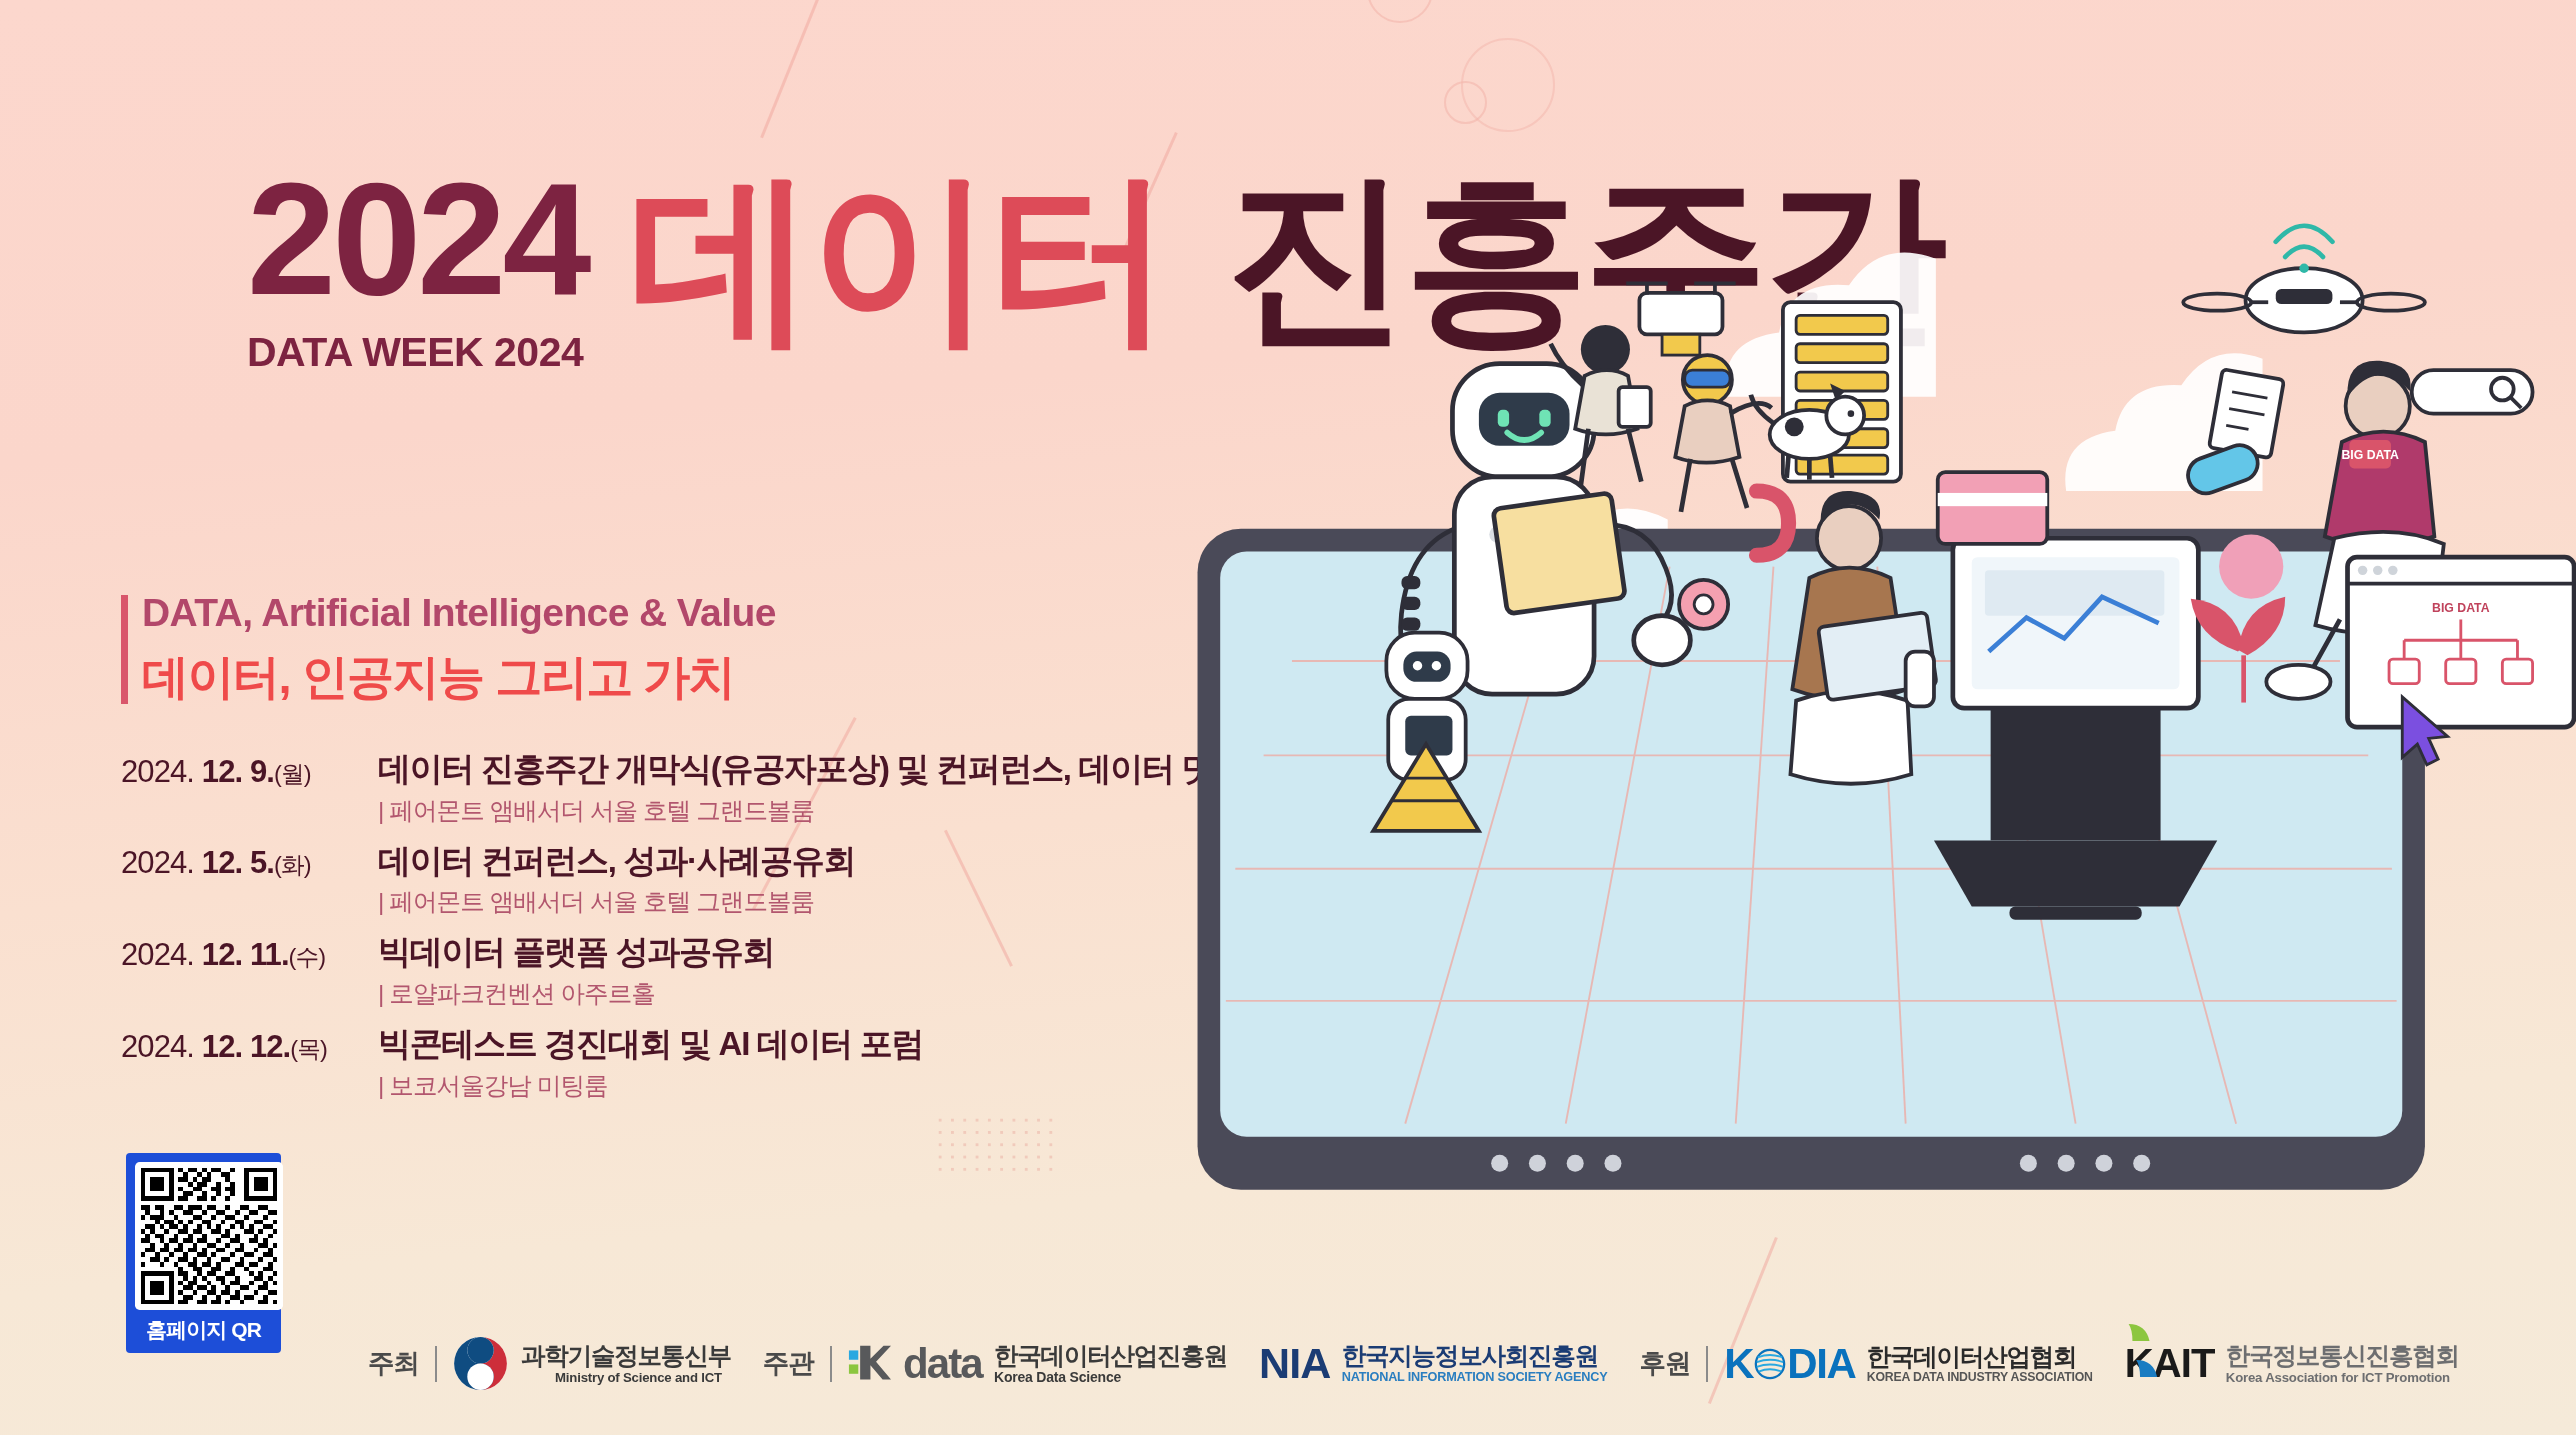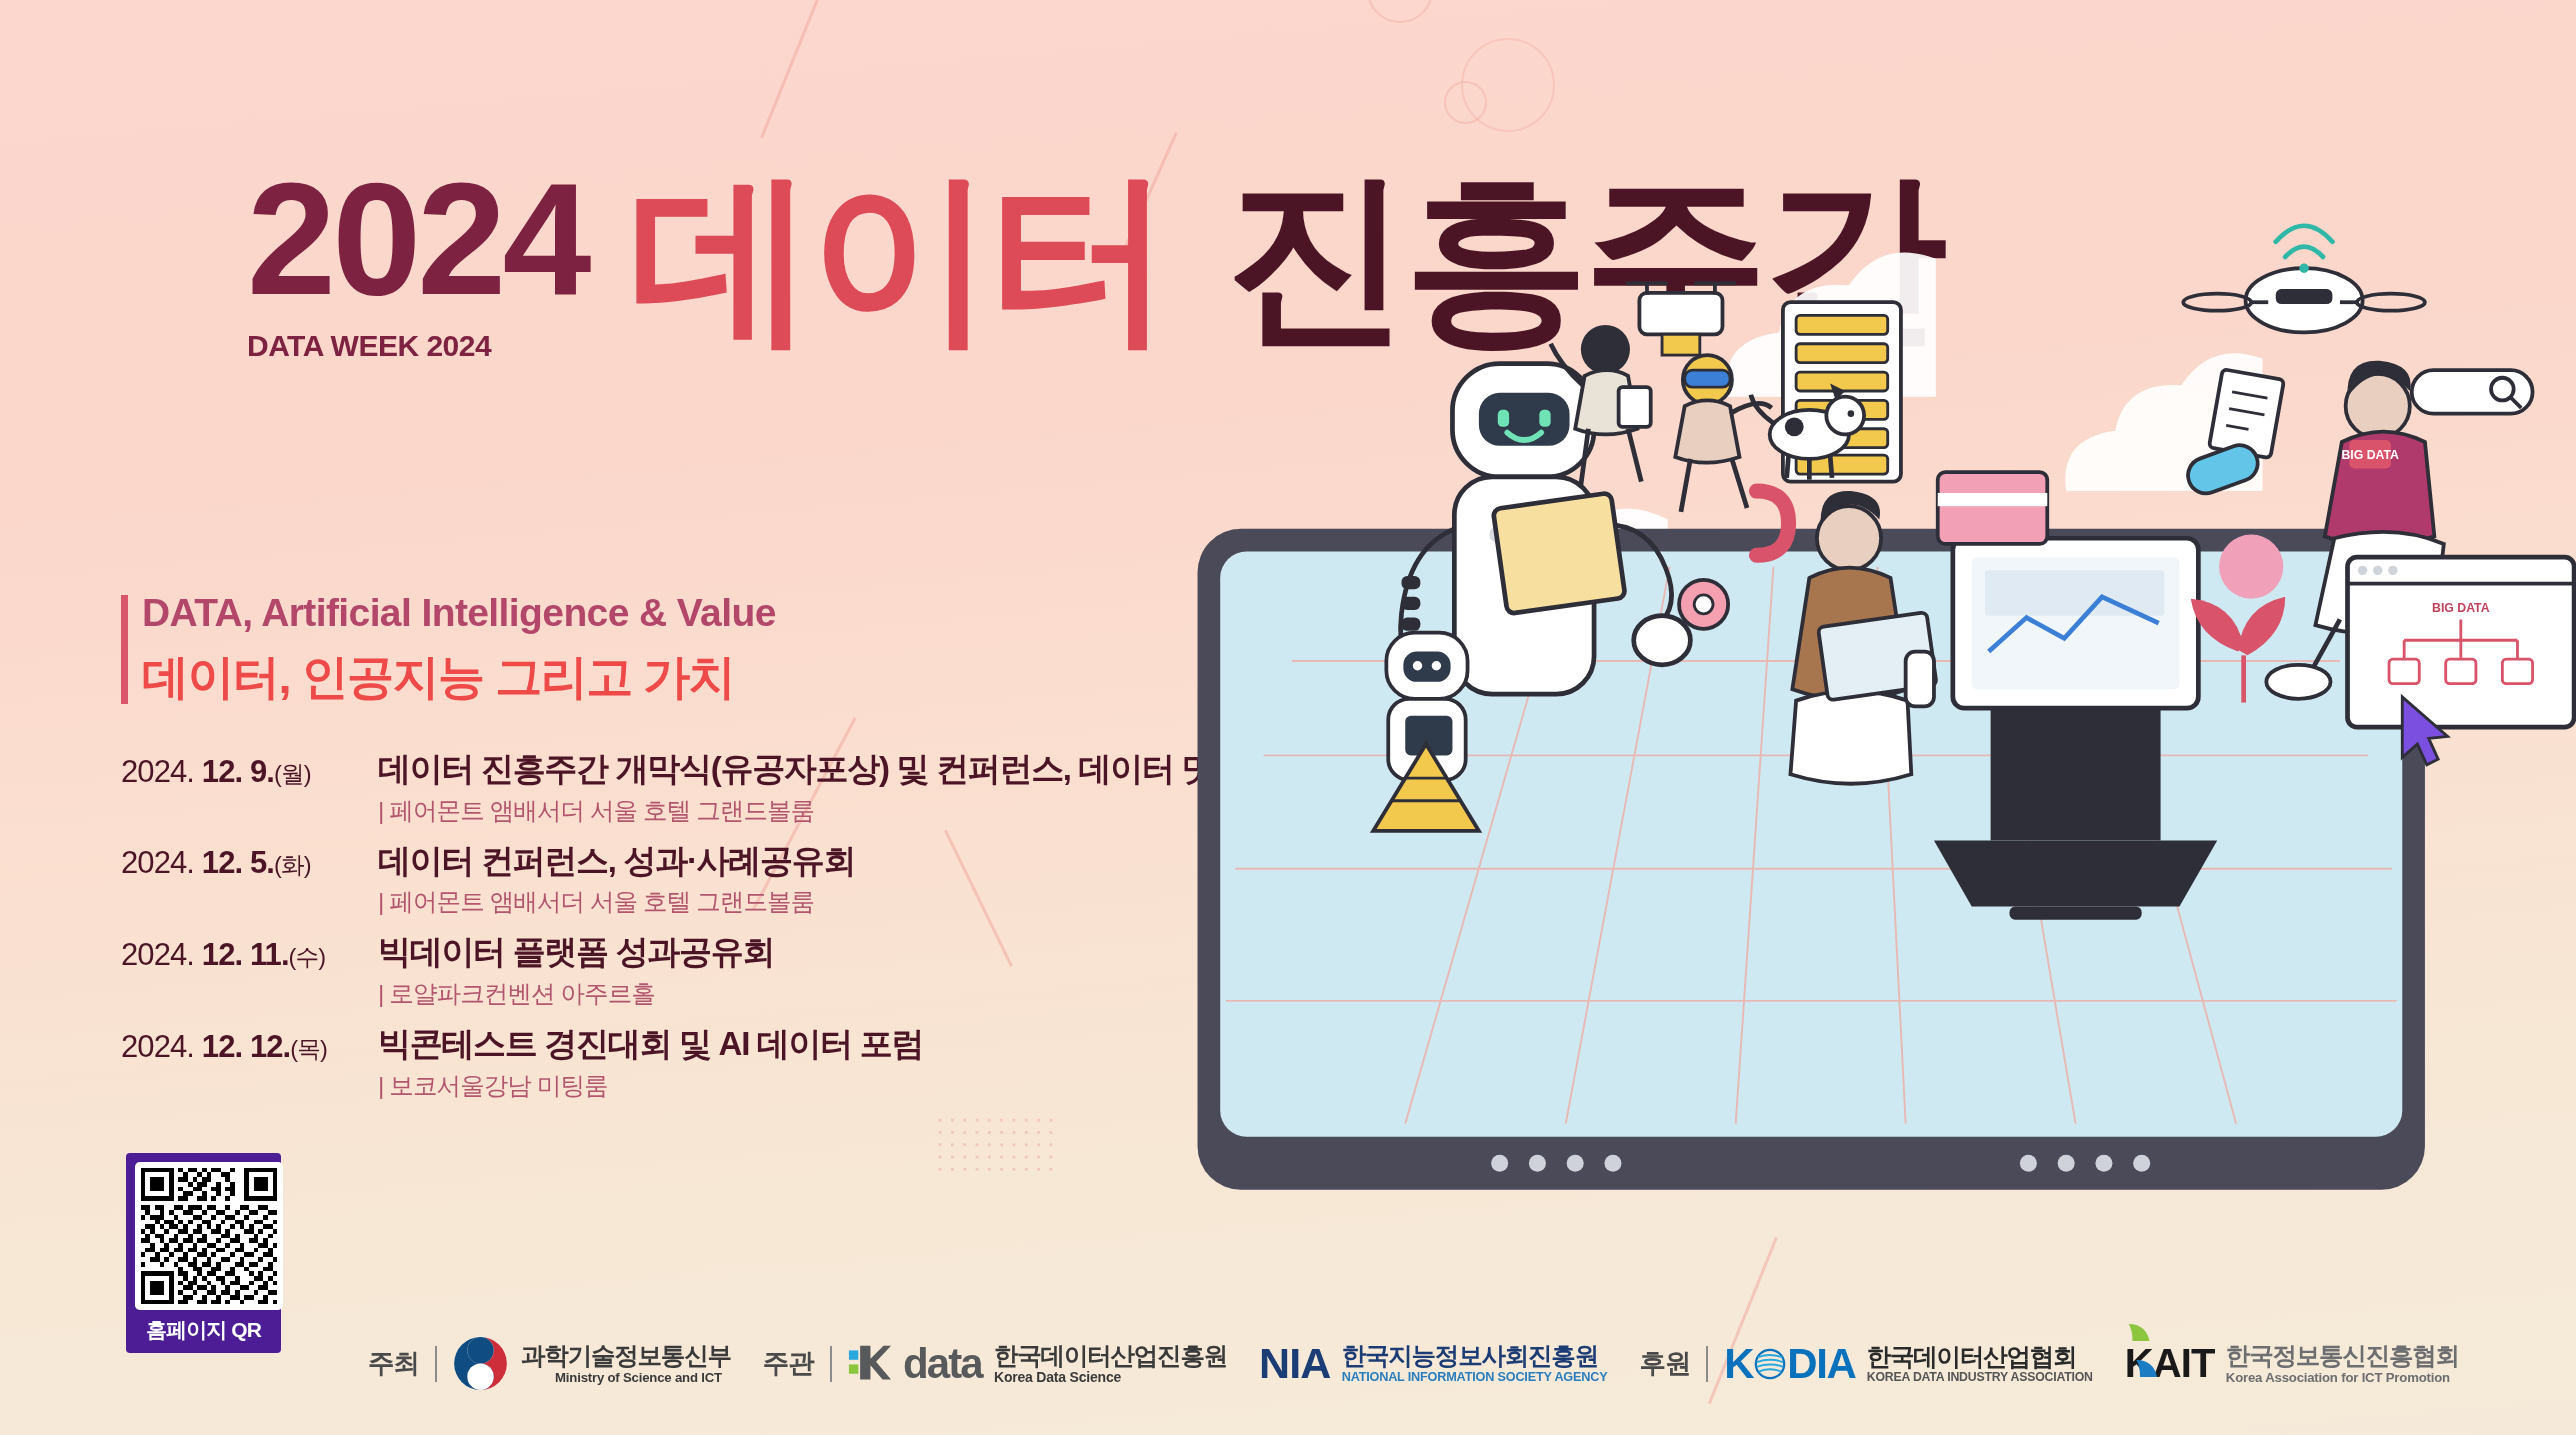--- a/index.html
+++ b/index.html
@@ -20,21 +20,21 @@
     background-size:12.3px 12.3px; }
 
   
   .header { position:absolute; left:247px; top:165px; }
   .year-block { display:flex; align-items:flex-start; gap:42px; }
   .year {
     font-size:160px; font-weight:800; color:#7d2341; line-height:.93;
     letter-spacing:-3.8px; font-family:"Liberation Sans",sans-serif;
   }
   .data-week {
-    font-size:30px; font-weight:800; color:#7d2341; letter-spacing:-0.5px;
+    font-size:41px; font-weight:800; color:#7d2341; letter-spacing:-0.5px;
     margin-top:15px;
   }
   .ttl-kr { display:flex; align-items:baseline; gap:57px; line-height:1; }
   .ttl-red { font-size:185px; font-weight:900; color:#dd4b58; letter-spacing:-5.7px; }
   .ttl-dark { font-size:185px; font-weight:900; color:#4b1526; letter-spacing:-5.7px; }
 
   
   .subtitle { position:absolute; left:121px; top:591px; padding-left:21px; }
   .subtitle::before{
     content:""; position:absolute; left:0; top:3.8px; bottom:5.7px; width:6.6px; background:#d9566b;
@@ -48,21 +48,21 @@
   .rdate { width:257px; flex:0 0 257px; font-size:31px; color:#4b1526; letter-spacing:-0.9px;
            padding-top:3.8px; white-space:nowrap; }
   .rdate .b { font-weight:800; }
   .rdate .dw { font-size:23.6px; }
   .rtext { }
   .rtitle { font-size:33px; font-weight:700; color:#4b1526; letter-spacing:-1.3px; line-height:1.15; }
   .rvenue { font-size:24.5px; color:#b2566e; letter-spacing:-0.9px; margin-top:5.7px; }
 
   
   .qr-box { position:absolute; left:126px; top:1153px; width:155px;
-            background:#4c1d95; border-radius:4px; padding:8.5px 8.5px 0; }
+            background:#1d4ed8; border-radius:4px; padding:8.5px 8.5px 0; }
   .qr-img { width:148px; height:148px; background:#fff; border-radius:4.7px; padding:5.7px;
             display:block; }
   .qr-caption { font-size:21px; font-weight:800; color:#fff; text-align:center;
                 letter-spacing:-0.9px; padding:6.6px 0 8.5px; }
 
   
   .footer { position:absolute; left:368px; top:1336px; display:flex; align-items:center; gap:0; }
   .fgroup { display:flex; align-items:center; }
   .flabel { font-size:26.4px; font-weight:700; color:#4a4a4a; letter-spacing:-0.9px; }
   .fbar { width:1.9px; height:36px; background:#8b8b8b; margin:0 16px; }

